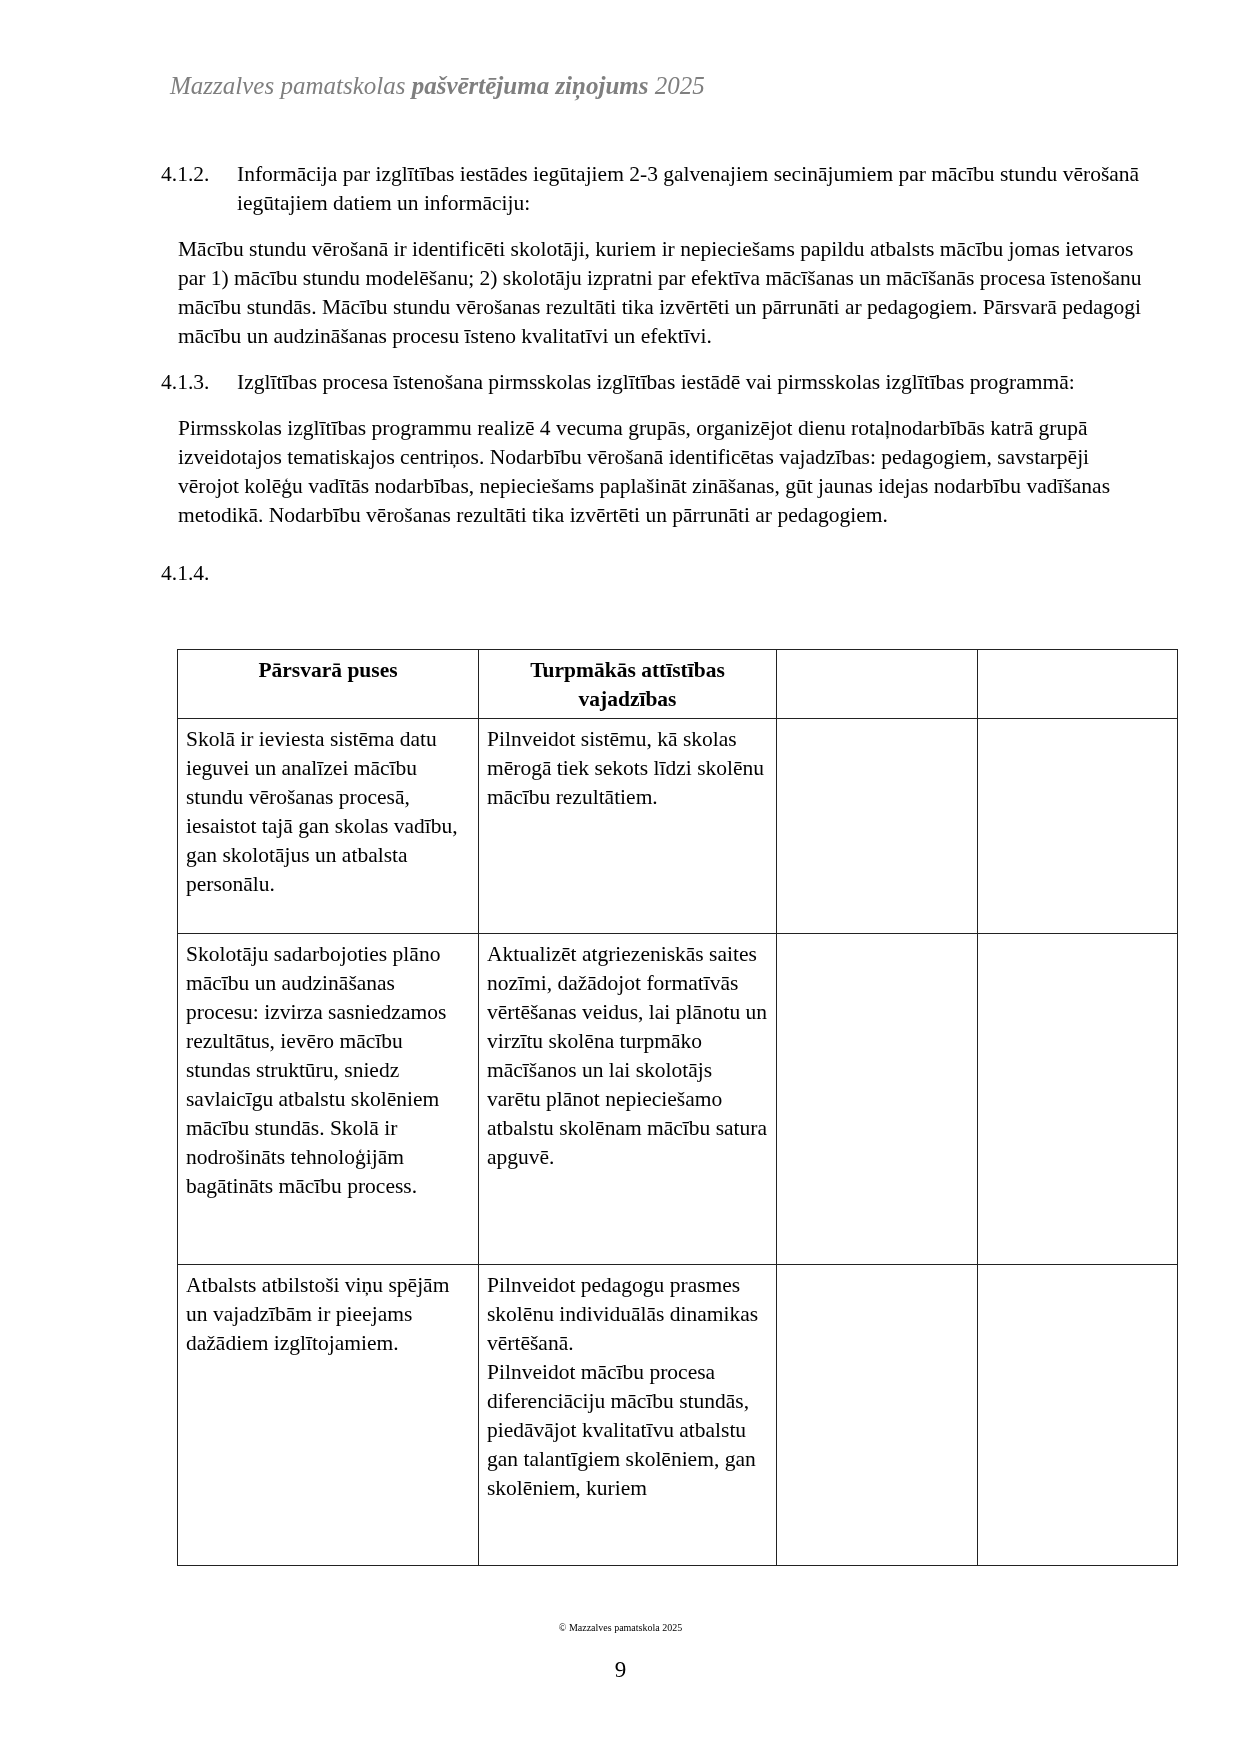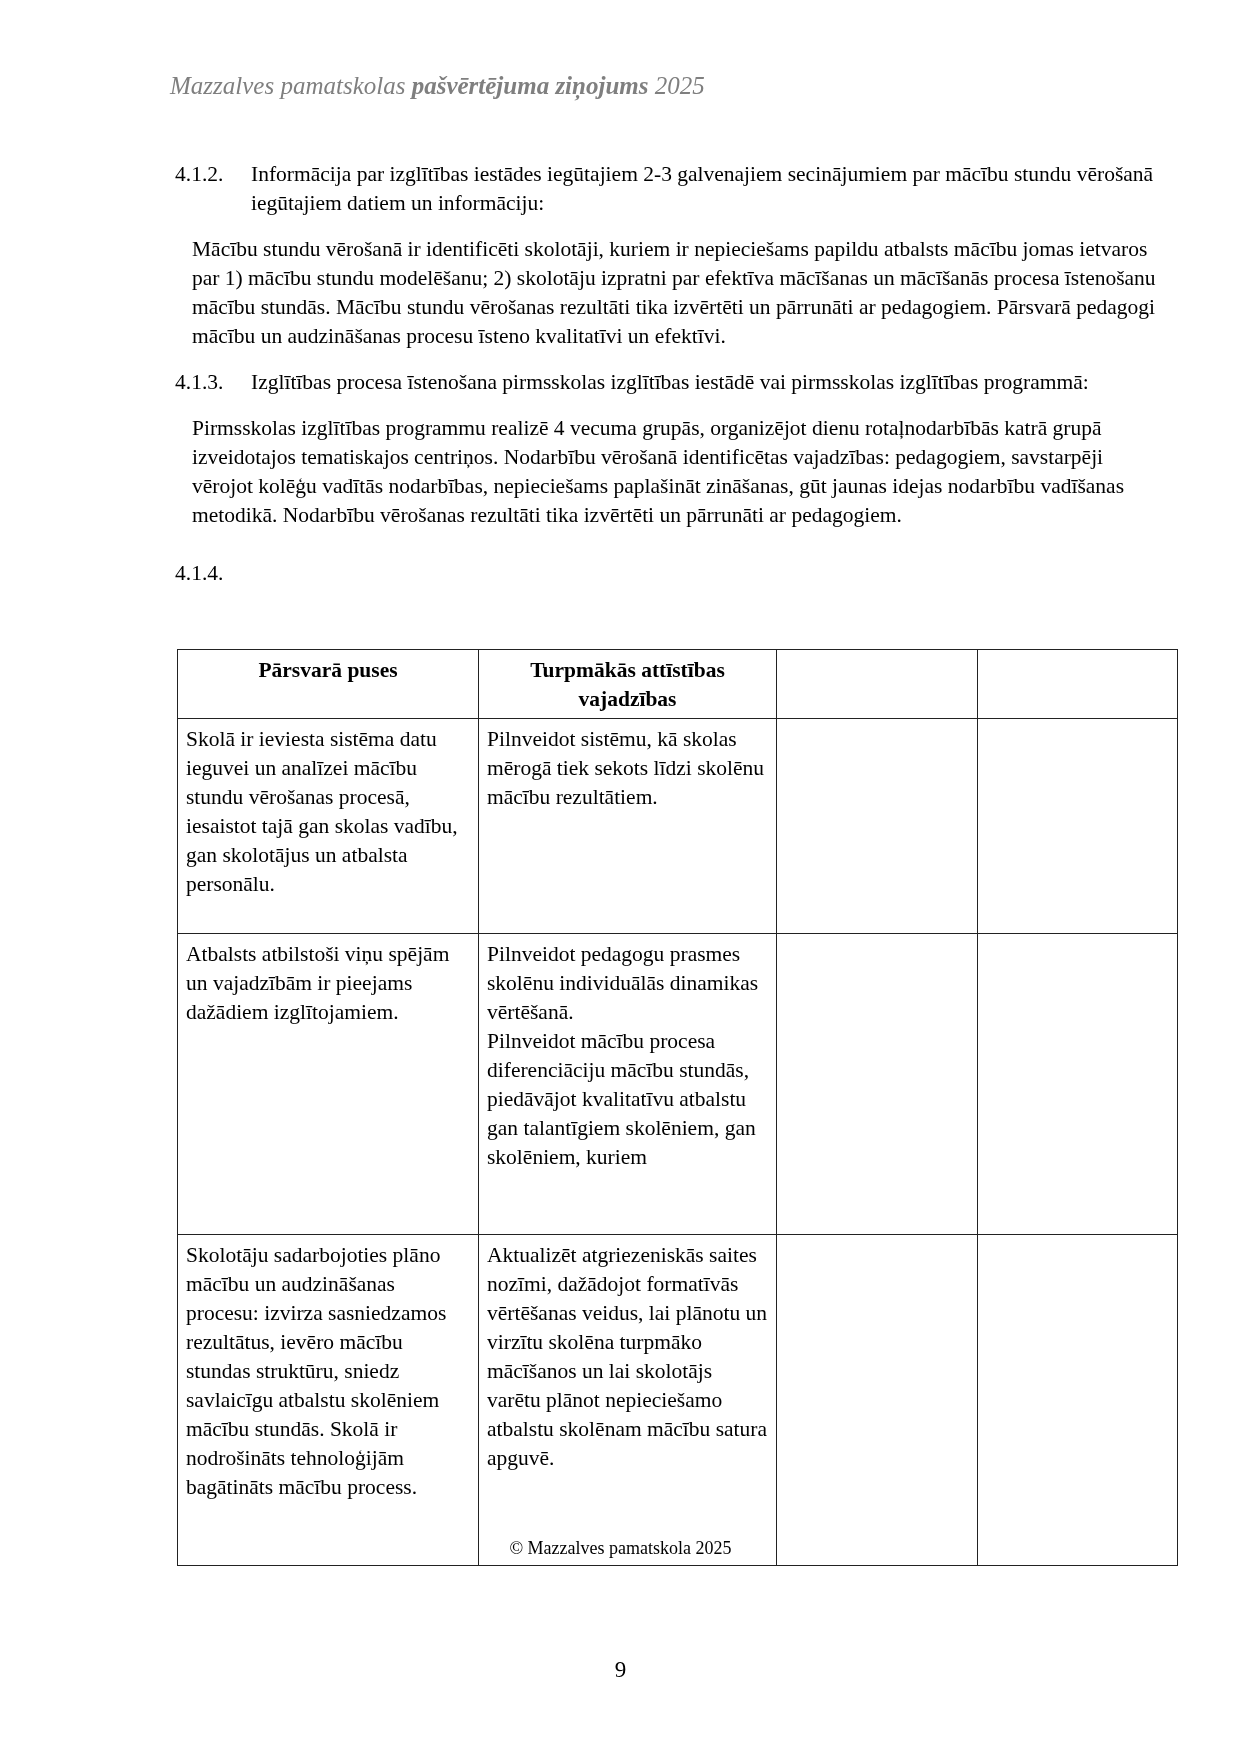--- a/index.html
+++ b/index.html
@@ -8,42 +8,42 @@
       font-family: "Liberation Serif", "DejaVu Serif", serif;
       color: #000;
     }
     .header {
       position: absolute; left: 170px; top: 72px;
       font-size: 25px; font-style: italic; color: #7f7f7f;
       white-space: nowrap;
     }
     .header b { font-weight: bold; }
     .content {
-      position: absolute; left: 175px; top: 160px; width: 998px;
+      position: absolute; left: 161px; top: 160px; width: 998px;
       font-size: 21.5px; line-height: 29px;
     }
     .heading-row { display: flex; }
     .heading-row .num { width: 76px; flex: none; }
     .heading-row .txt { flex: 1; }
     .para { margin: 17px; }
     .section-title { margin-top: 29px; display: flex; font-weight: normal; }
     .section-title .num { width: 76px; flex: none; }
     .section-title .txt { font-weight: bold; white-space: nowrap; }
     table.crit {
       position: absolute; left: 177px; top: 649px;
       border-collapse: collapse; table-layout: fixed;
       font-size: 21.5px; line-height: 29px;
     }
     table.crit td, table.crit th {
       border: 1.6px solid #222; vertical-align: top; padding: 6px 8px 4px 8px;
     }
     table.crit th { font-weight: bold; text-align: center; }
     .footer {
-      position: absolute; left: 0; width: 1241px; top: 1538px; text-align: center;
-      font-size: 18px;
+      position: absolute; left: 0; width: 1241px; top: 1622px; text-align: center;
+      font-size: 10px;
     }
     .page-num {
       position: absolute; left: 0; width: 1241px; top: 1657px; text-align: center;
       font-size: 23px;
     }
   </style>
 </head>
 <body>
 
 <div class="header">
@@ -82,31 +82,31 @@
     <th></th>
     <th></th>
   </tr>
   <tr>
     <td style="height:204px">Skolā ir ieviesta sistēma datu ieguvei un analīzei mācību stundu vērošanas procesā, iesaistot tajā gan skolas vadību, gan skolotājus un atbalsta personālu.</td>
     <td>Pilnveidot sistēmu, kā skolas mērogā tiek sekots līdzi skolēnu mācību rezultātiem.</td>
     <td></td>
     <td></td>
   </tr>
   <tr>
+    <td style="height:320px">Skolotāju sadarbojoties plāno mācību un audzināšanas procesu: izvirza sasniedzamos rezultātus, ievēro mācību stundas struktūru, sniedz savlaicīgu atbalstu skolēniem mācību stundās. Skolā ir nodrošināts tehnoloģijām bagātināts mācību process.</td>
+    <td>Aktualizēt atgriezeniskās saites nozīmi, dažādojot formatīvās vērtēšanas veidus, lai plānotu un virzītu skolēna turpmāko mācīšanos un lai skolotājs varētu plānot nepieciešamo atbalstu skolēnam mācību satura apguvē.</td>
+    <td></td>
+    <td></td>
+  </tr>
+  <tr>
     <td style="height:290px">Atbalsts atbilstoši viņu spējām un vajadzībām ir pieejams dažādiem izglītojamiem.</td>
     <td>
       <div>Pilnveidot pedagogu prasmes skolēnu individuālās dinamikas vērtēšanā.</div>
       <div>Pilnveidot mācību procesa diferenciāciju mācību stundās, piedāvājot kvalitatīvu atbalstu gan talantīgiem skolēniem, gan skolēniem, kuriem</div>
     </td>
-    <td></td>
-    <td></td>
-  </tr>
-  <tr>
-    <td style="height:320px">Skolotāju sadarbojoties plāno mācību un audzināšanas procesu: izvirza sasniedzamos rezultātus, ievēro mācību stundas struktūru, sniedz savlaicīgu atbalstu skolēniem mācību stundās. Skolā ir nodrošināts tehnoloģijām bagātināts mācību process.</td>
-    <td>Aktualizēt atgriezeniskās saites nozīmi, dažādojot formatīvās vērtēšanas veidus, lai plānotu un virzītu skolēna turpmāko mācīšanos un lai skolotājs varētu plānot nepieciešamo atbalstu skolēnam mācību satura apguvē.</td>
     <td></td>
     <td></td>
   </tr>
 </tbody>
   </table>
 
 <div class="footer">©  Mazzalves pamatskola  2025</div>
 <div class="page-num">9</div>
 
 </body></html>

